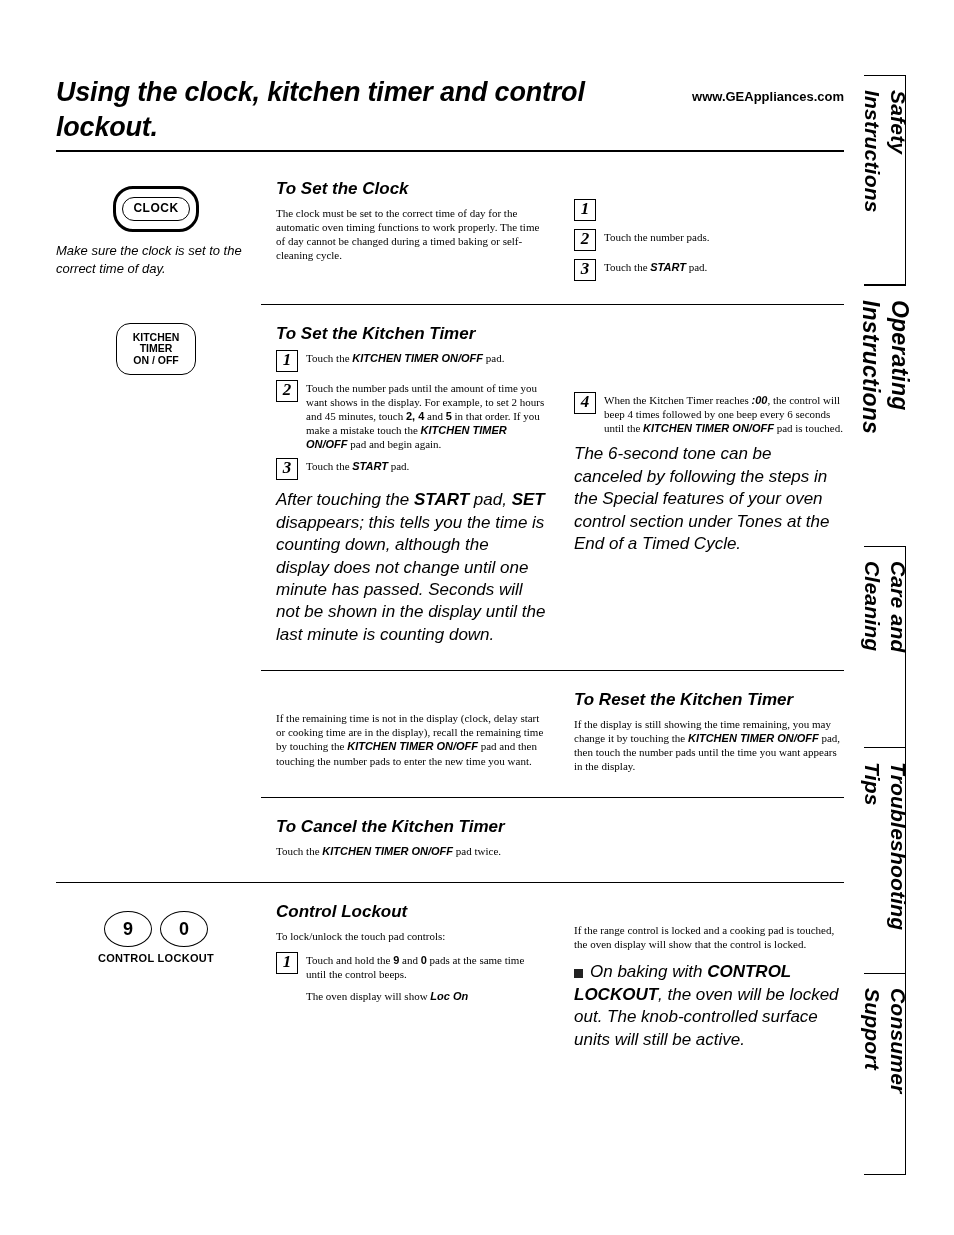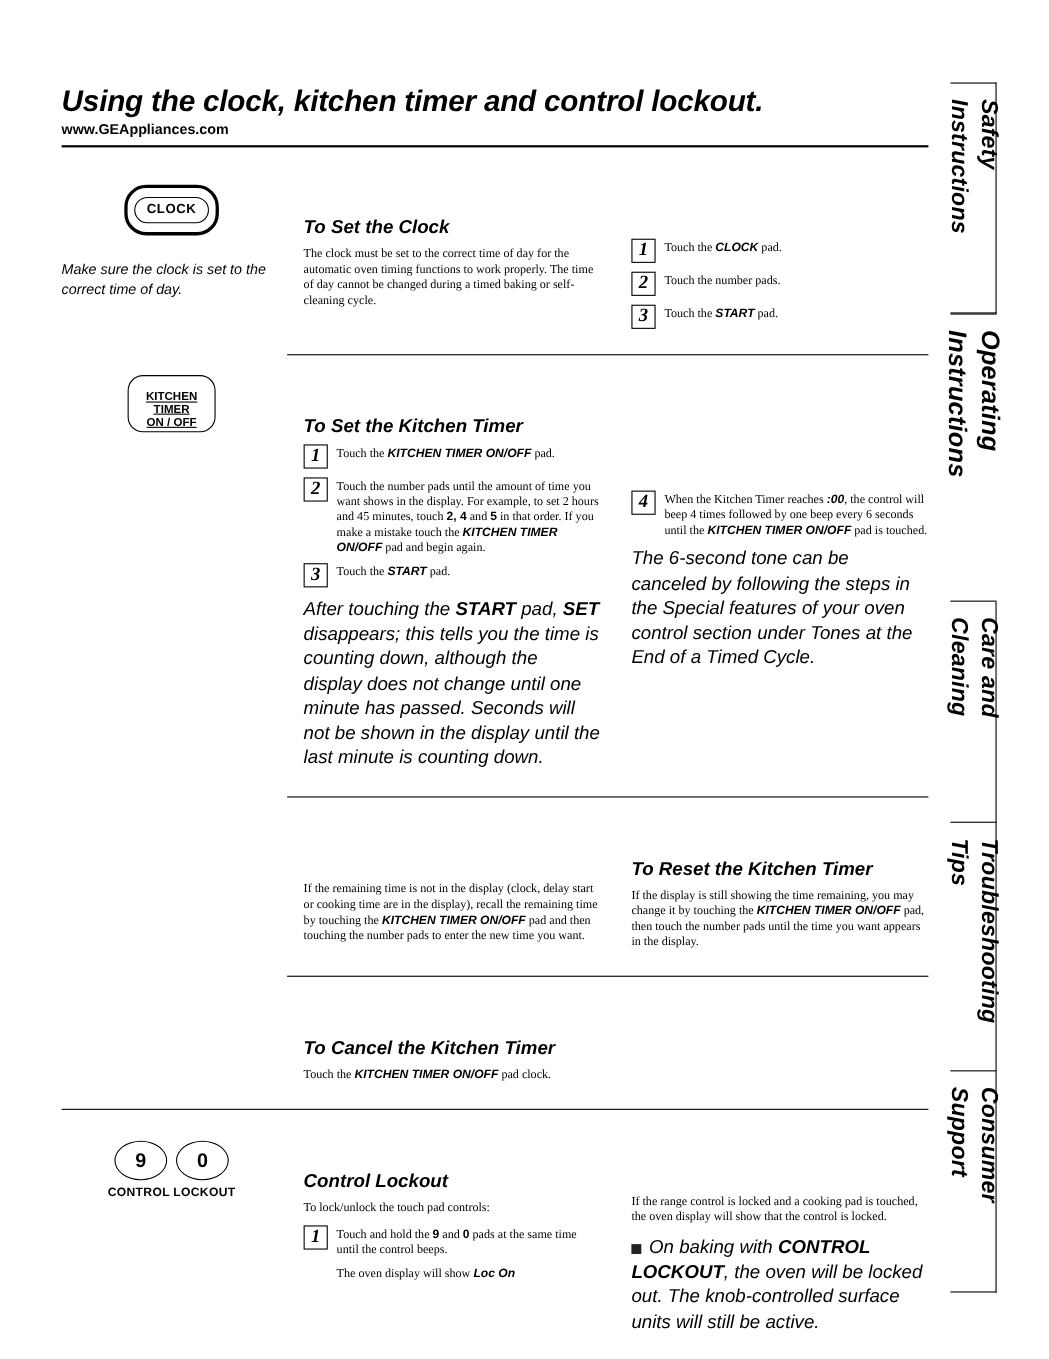--- a/index.html
+++ b/index.html
@@ -61,46 +61,45 @@
     width: 788px;
   }
 
   .titleline {
     display: flex;
     align-items: baseline;
     justify-content: space-between;
     border-bottom: 2px solid #000;
     padding-bottom: 6px;
     margin-bottom: 26px;
-    flex-direction: column;
   }
   .title {
     font-family: "Helvetica Neue", Arial, sans-serif;
     font-weight: 800;
     font-style: italic;
     font-size: 27px;
     letter-spacing: -0.2px;
   }
   .url {
     font-family: "Helvetica Neue", Arial, sans-serif;
     font-weight: 700;
     font-size: 13px;
   }
 
   .section { display: flex; gap: 20px; margin-bottom: 10px; }
   .leftcol { width: 200px; flex: 0 0 200px; }
   .bodycol { flex: 1; display: flex; gap: 28px; }
-  .bodycol > .col { flex: 1; margin-top: 36px; }
+  .bodycol > .col { flex: 1; }
 
   .caption {
     font-family: "Helvetica Neue", Arial, sans-serif;
     font-style: italic;
     font-size: 13px;
     line-height: 1.35;
-    margin-top: 22px;
+    margin-top: 10px;
   }
 
   h3.subhead {
     font-family: "Helvetica Neue", Arial, sans-serif;
     font-weight: 800;
     font-style: italic;
     font-size: 17px;
     margin: 0 0 6px 0;
     color: #000;
   }
@@ -152,29 +151,28 @@
     padding: 3px 10px;
     font-family: Arial, sans-serif;
     font-weight: 900;
     font-size: 12px;
     letter-spacing: 0.5px;
   }
   .btnKT {
     width: 78px; height: 46px;
     border: 1.6px solid #000;
     border-radius: 14px;
-    display:flex; align-items:flex-end; justify-content:center;
+    display:flex; align-items:center; justify-content:center;
     margin: 0 auto;
     text-align:center;
     font-family: Arial, sans-serif;
     font-weight: 900;
     font-size: 10.5px;
     line-height: 1.1;
     padding: 2px 0;
-    text-decoration: underline;
   }
   .ctlLock { text-align:center; margin-top: 10px; }
   .ctlLock .ovals { display:flex; gap:8px; justify-content:center; }
   .ctlLock .oval {
     width:46px; height:34px; border:1.6px solid #000; border-radius: 50%/50%;
     display:flex; align-items:center; justify-content:center;
     font-family: Arial, sans-serif; font-weight:900; font-size:18px;
   }
   .ctlLock .lbl { font-family: Arial, sans-serif; font-weight:900; font-size:11px; margin-top:4px; letter-spacing:0.3px; }
 
@@ -208,21 +206,20 @@
     </div>
     <div class="bodycol">
       <div class="col">
         <h3 class="subhead">To Set the Clock</h3>
         <p class="serif">The clock must be set to the correct time of day for the automatic oven timing functions to work properly. The time of day cannot be changed during a timed baking or self-cleaning cycle.</p>
       </div>
       <div class="col">
         <div style="height:22px"></div>
         <div class="step">
           <span class="stepnum">1</span>
-          <span class="txt serif"><span>Touch the </span><span class="kb">CLOCK</span><span> pad.</span></span>
         </div>
         <div class="step">
           <span class="stepnum">2</span>
           <span class="txt serif">Touch the number pads.</span>
         </div>
         <div class="step">
           <span class="stepnum">3</span>
           <span class="txt serif"><span>Touch the </span><span class="kb">START</span><span> pad.</span></span>
         </div>
       </div>
@@ -281,21 +278,21 @@
     </div>
   </div>
 
   <hr class="hr inset">
 
   <div class="section">
     <div class="leftcol"></div>
     <div class="bodycol">
       <div class="col">
         <h3 class="subhead">To Cancel the Kitchen Timer</h3>
-        <p class="serif"><span>Touch the </span><span class="kb">KITCHEN TIMER ON/OFF</span><span> pad clock.</span></p>
+        <p class="serif"><span>Touch the </span><span class="kb">KITCHEN TIMER ON/OFF</span><span> pad twice.</span></p>
       </div>
       <div class="col"></div>
     </div>
   </div>
 
   <hr class="hr">
 
   <div class="section">
     <div class="leftcol">
       <div class="ctlLock">

